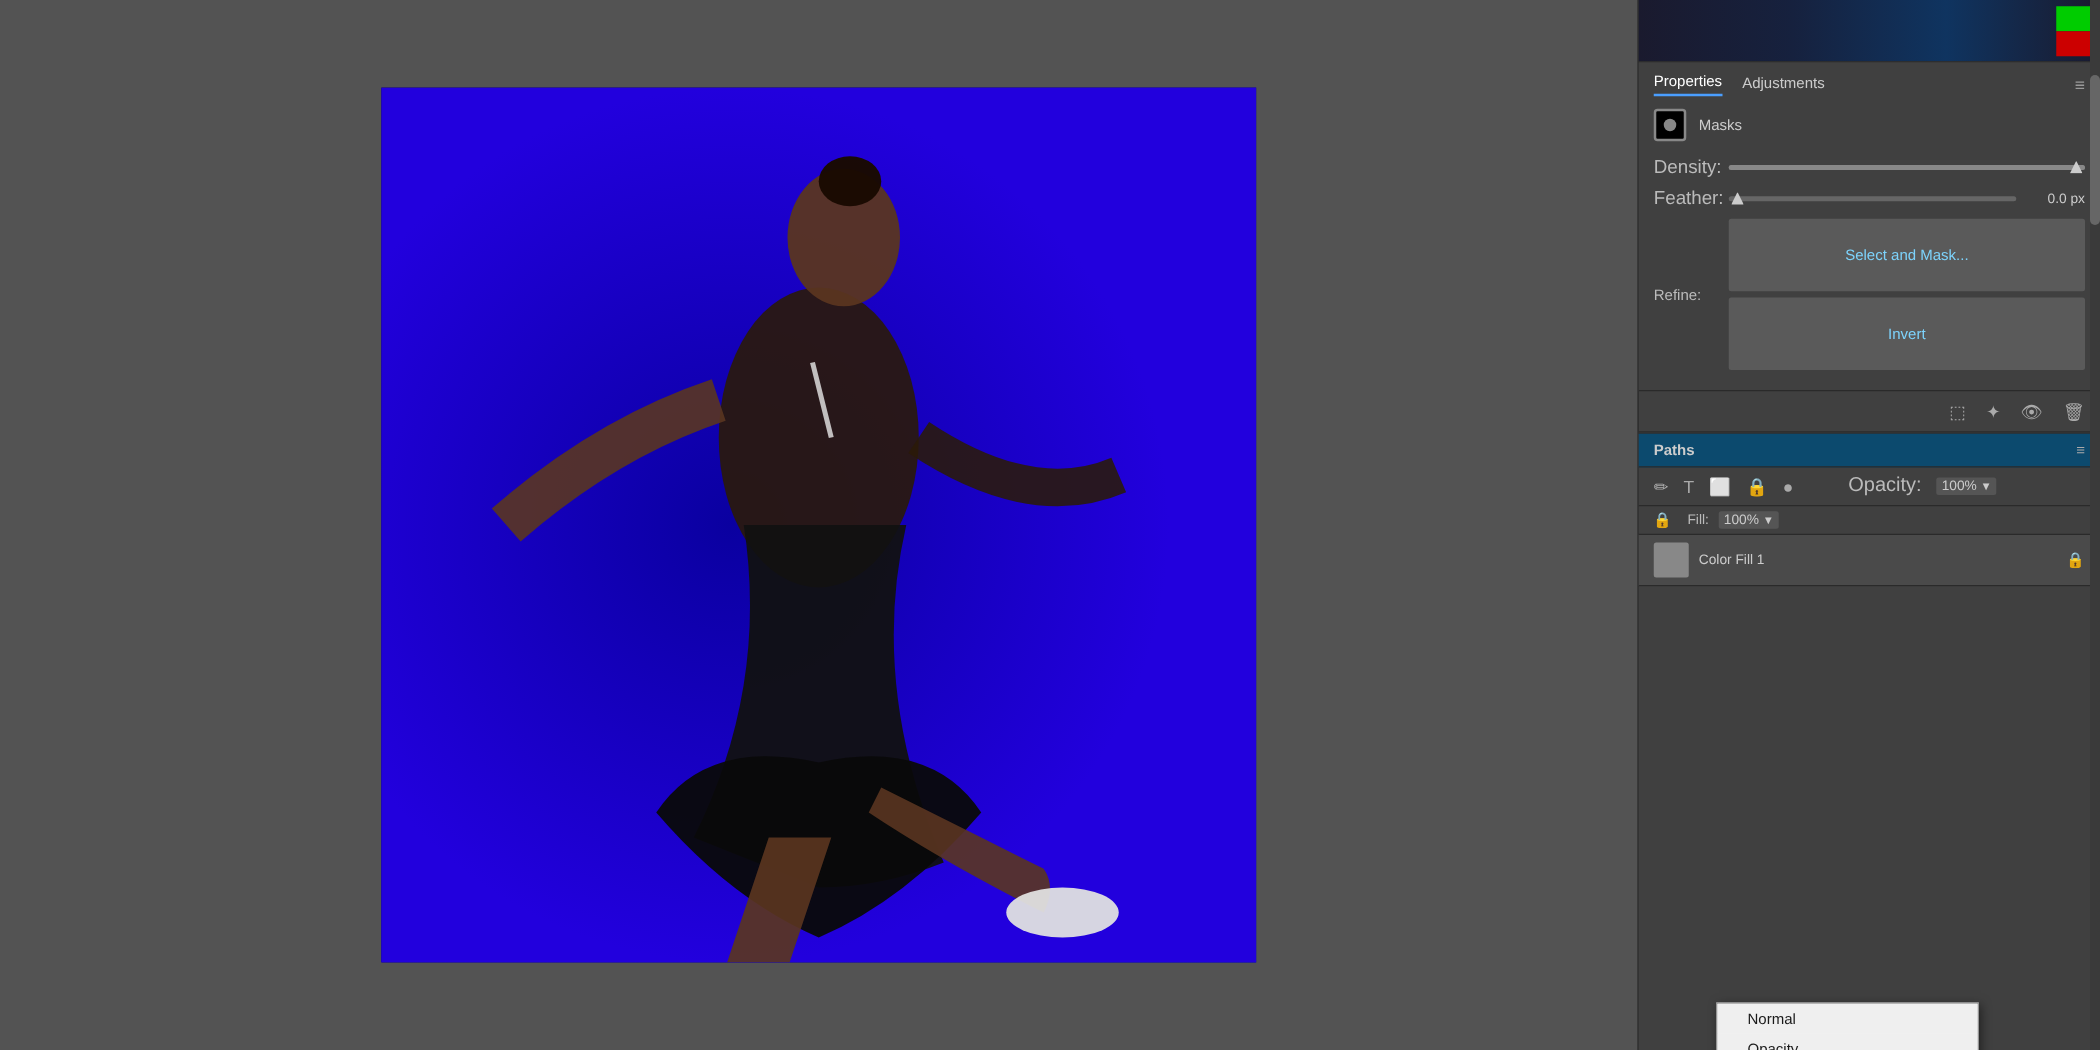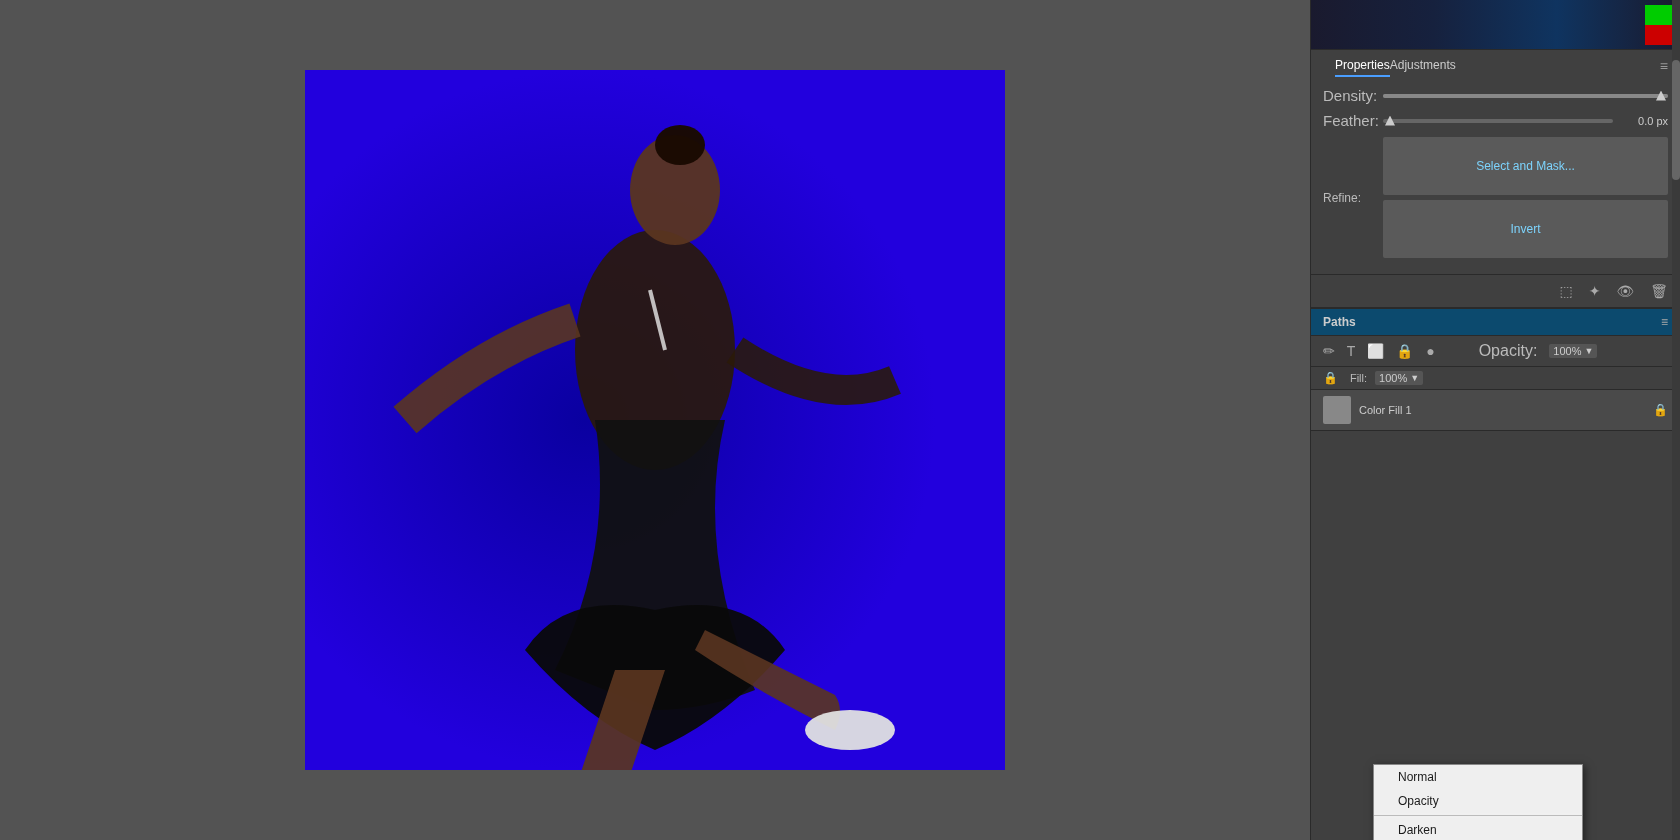--- a/index.html
+++ b/index.html
@@ -81,23 +81,23 @@
 
     
     .properties-panel {
       background-color: #404040;
       padding: 8px 12px;
       border-bottom: 1px solid #2a2a2a;
     }
 
     .panel-tabs {
       display: flex;
+      align-items: center;
       margin-bottom: 10px;
-      gap: 0;
-      margin-left: 12px;
+      gap: 16px;
     }
 
     .panel-tab {
       font-size: 12px;
       color: #ccc;
       cursor: pointer;
       padding-bottom: 3px;
     }
 
     .panel-tab.active {
@@ -456,20 +456,24 @@
   </div>
 
   <div class="properties-panel">
 
     <div class="panel-tabs">
       <span class="panel-tab active">Properties</span>
       <span class="panel-tab">Adjustments</span>
       <span class="panel-menu-icon">≡</span>
     </div>
 
+    <div class="masks-row">
+      <div class="mask-icon"></div>
+      <span>Masks</span>
+    </div>
 
     <div class="property-row">
       <span class="property-label">Density:</span>
       <div class="property-slider-container">
         <div class="property-slider">
           <div class="slider-fill" style="width:100%;"></div>
           <div class="slider-thumb" style="right:2px;"></div>
         </div>
       </div>
     </div>

